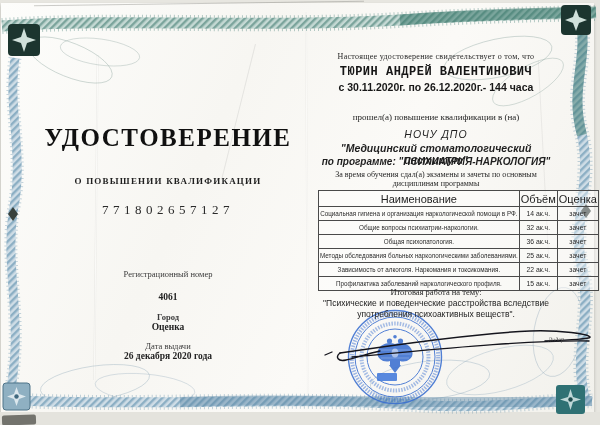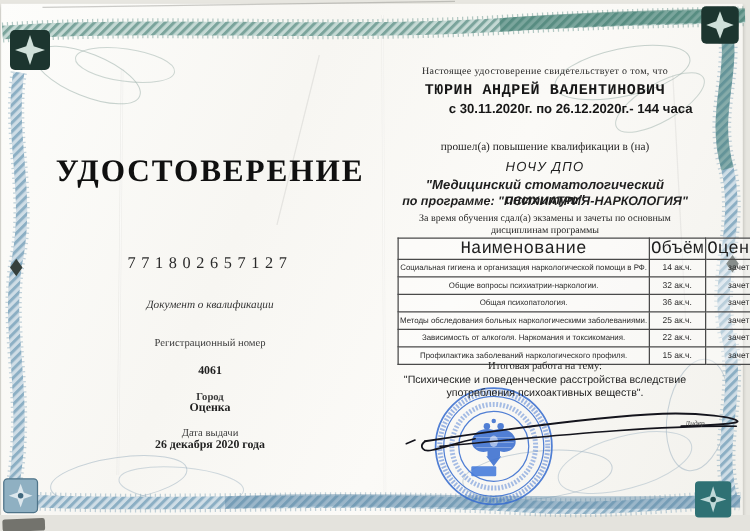--- a/index.html
+++ b/index.html
@@ -29,34 +29,34 @@
   .dockind{top:238px;font-style:italic;font-size:9px;color:#333;}
   .smlbl{font-size:8.5px;color:#3a3a3a;}
   .bval{font-family:Liberation Serif, serif;font-weight:bold;font-size:9.5px;color:#222;}
   .reglbl{top:269px;}.regnum{top:292px;}
   .citylbl{top:312px;font-weight:bold;}.cityval{top:322px;}
   .datelbl{top:341px;}.dateval{top:351px;}
   
   .rpan{left:318px;width:236px;}
   .intro{top:52px;font-size:8px;letter-spacing:.3px;}
   .pname{top:65px;font-family:Liberation Mono, monospace;font-weight:bold;font-size:12px;letter-spacing:.5px;color:#161616;}
-  .period{top:81px;font-family:"Liberation Sans",sans-serif;font-weight:bold;font-size:10.5px;color:#161616;text-align:right;}
+  .period{top:81px;font-family:"Liberation Sans",sans-serif;font-weight:bold;font-size:10.5px;color:#161616;}
   .completed{top:112px;font-size:9px;}
   .orgtype{top:128px;font-family:"Liberation Sans",sans-serif;font-weight:normal;font-style:italic;font-size:10.5px;letter-spacing:1px;}
   .orgname{top:142px;font-family:"Liberation Sans",sans-serif;font-weight:bold;font-style:italic;font-size:10.5px;}
   .program{top:156px;font-family:"Liberation Sans",sans-serif;font-weight:bold;font-style:italic;font-size:10px;}
   .examintro{top:170px;font-size:8px;line-height:9px;}
   .finlbl{top:287px;font-size:8.5px;text-align:center;}
   .fintheme{top:298px;font-family:"Liberation Sans",sans-serif;font-size:8.5px;line-height:11px;color:#222;}
   .signote{left:548px;top:336px;width:44px;font-size:6px;font-style:italic;color:#444;transform:rotate(-2deg);}
   
   .tblwrap{left:318px;top:190px;width:252px;}
   table{border-collapse:collapse;width:250px;background:rgba(255,255,255,.4);}
   th,td{border:1px solid #4a4a4a;padding:0 1px;text-align:center;vertical-align:middle;}
-  th{font-family:Liberation Mono, monospace;font-weight:normal;font-size:14px;height:15px;}
+  th{font-family:Liberation Sans, sans-serif;font-weight:normal;font-size:11px;height:15px;}
   td{font-family:"Liberation Sans",sans-serif;font-size:6.8px;height:13px;color:#2b2b2b;}
   td.c-name{font-size:6.3px;white-space:nowrap;overflow:hidden;}
   .c-name{width:186px;}.c-hours{width:34px;}.c-grade{width:30px;}
   
   .bandT{stroke:url(#gt);}.bandB{stroke:url(#gb);}
   .dkteal{stroke:var(--c-teal-dark-band,#3c7a6e);}
   .dots{stroke:#5d8f88;stroke-dasharray:1 3;opacity:.45;}
   .dotsb{stroke:#7aa0b5;stroke-dasharray:1 3;opacity:.45;}
   .flo{fill:none;stroke-width:.8;opacity:.5;}
   .stampln{stroke:var(--c-stamp,#3a6fd0);fill:none;}
@@ -156,22 +156,22 @@
 
     <g>
       <path class="ink" d="M340,353 C400,344 480,333 530,331 C562,330 588,334 590,337 C591,339 570,340 545,341" stroke-width="1.5"></path>
       <path class="ink" d="M352,357 C420,351 520,340 589,341" stroke-width="1.3"></path>
       <path class="ink" d="M340,353 c-5,4 -2,9 6,7 c10,-2 20,-6 34,-9" stroke-width="1.4"></path>
       <path class="ink" d="M332,352 l-7,3" stroke-width="1.3"></path>
     </g>
   </svg>
 
   <div class="abs lpan ctr title">УДОСТОВЕРЕНИЕ</div>
+  <div class="abs lpan ctr subtitle">О ПОВЫШЕНИИ КВАЛИФИКАЦИИ</div>
   <div class="abs lpan ctr serial">771802657127</div>
-  <div class="abs lpan ctr dockind">Документ о квалификации</div>
   <div class="abs lpan ctr smlbl reglbl">Регистрационный номер</div>
   <div class="abs lpan ctr bval regnum">4061</div>
   <div class="abs lpan ctr smlbl citylbl">Город</div>
   <div class="abs lpan ctr bval cityval">Оценка</div>
   <div class="abs lpan ctr smlbl datelbl">Дата выдачи</div>
   <div class="abs lpan ctr bval dateval">26 декабря 2020 года</div>
 
   <div class="abs rpan ctr intro">Настоящее удостоверение свидетельствует о том, что</div>
   <div class="abs rpan ctr pname">ТЮРИН  АНДРЕЙ  ВАЛЕНТИНОВИЧ</div>
   <div class="abs rpan ctr period">с 30.11.2020г. по 26.12.2020г.- 144 часа</div>

